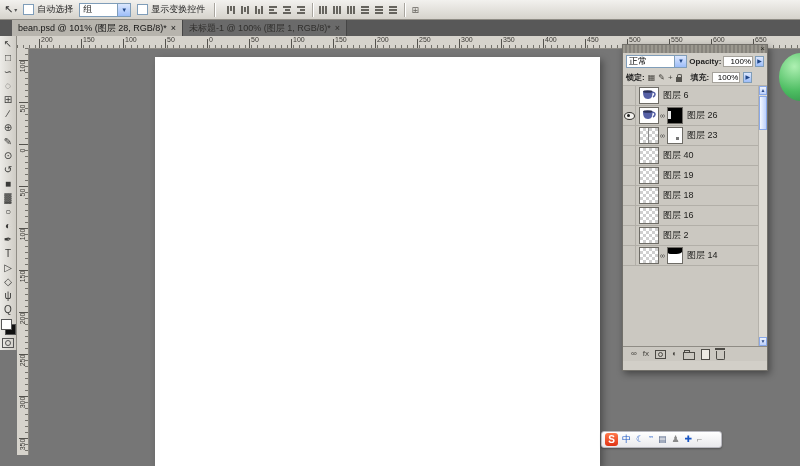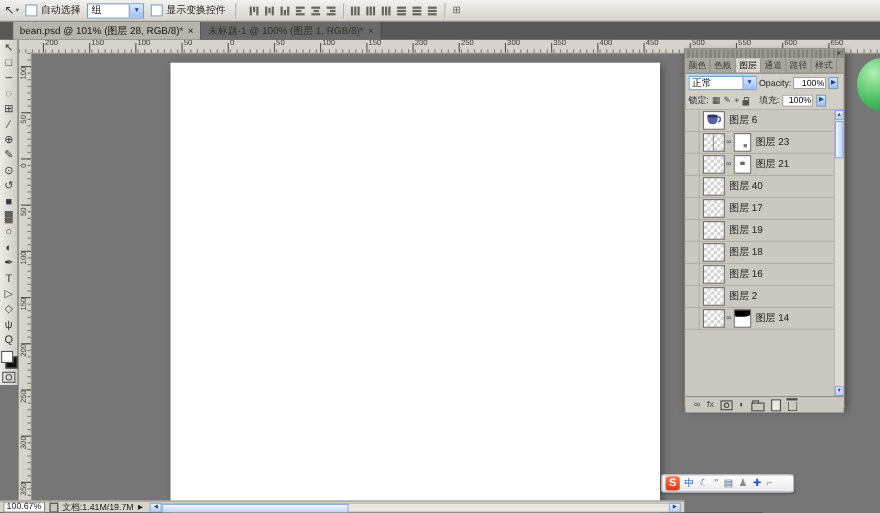--- a/index.html
+++ b/index.html
@@ -85,21 +85,21 @@
   .p-title{height:8px;background:repeating-linear-gradient(90deg,#9b988f 0 2px,#86837c 2px 4px);
     display:flex;justify-content:flex-end;align-items:center;}
   .p-close{font-size:8px;line-height:8px;color:#26261f;margin-right:2px;background:none;border:none;padding:0;}
   .p-tabs{height:13px;display:flex;background:#a9a69f;border-bottom:1px solid #8f8c85;overflow:hidden;}
   .p-tab{padding:0 3px;font-size:8px;line-height:13px;color:#3a3a38;border-right:1px solid #918e87;white-space:nowrap;}
   .p-tab.active{background:#d8d5ce;color:#000;}
   .blend-row{height:17px;display:flex;align-items:center;gap:2px;padding:0 3px;}
   .mode-select{width:62px;height:13px;box-sizing:border-box;background:#fff;border:1px solid #7f9db9;
     display:flex;align-items:center;justify-content:space-between;padding-left:2px;font-size:9px;}
   .mode-select .xp-dd{width:11px;height:11px;line-height:11px;}
-  .tiny-label{font-size:8px;color:#222;}
+  .tiny-label{font-size:8px;color:#222;font-weight:bold;}
   .val-box{width:30px;height:11px;box-sizing:border-box;background:#fff;border:1px solid #a5a29b;
     font-size:8px;display:flex;align-items:center;justify-content:flex-end;padding-right:1px;}
   .spin{width:9px;height:11px;background:linear-gradient(#dce7fd,#9dbdf9);border:1px solid #7f9db9;
     box-sizing:border-box;color:#1f4587;font-size:6px;text-align:center;line-height:9px;}
   .lock-row{height:15px;display:flex;align-items:center;gap:3px;padding:0 3px;border-bottom:1px solid #b5b2ab;}
   .lockg{font-size:8px;color:#44423d;line-height:10px;}
   .padlock{width:6px;height:5px;background:#55534e;position:relative;margin-top:3px;}
   .padlock::before{content:"";position:absolute;left:1px;top:-3px;width:3px;height:3px;
     border:1px solid #55534e;border-bottom:none;border-radius:2px 2px 0 0;}
   .layers-list{position:relative;height:260px;background:#cbc8c1;}
@@ -585,28 +585,20 @@
     <path d="M 214,60 A 125,21 0 0 1 327,77" stroke="#ffffff" stroke-width="4.5" fill="none" stroke-linecap="round"></path>
     <path d="M 330,82 Q 331,90 322,94" stroke="#ffffff" stroke-width="3" fill="none" stroke-linecap="round"></path>
   </svg>
 
   <div class="green-ball"></div>
 
   <div class="layers-panel">
     <div class="p-title">
       <button class="p-close">×</button>
     </div>
-    <div class="p-tabs" id="panel-tabs">
-        <div class="p-tab">颜色</div>
-        <div class="p-tab">色板</div>
-        <div class="p-tab active">图层</div>
-        <div class="p-tab">通道</div>
-        <div class="p-tab">路径</div>
-        <div class="p-tab">样式</div>
-      </div>
     <div class="blend-row">
       <div class="mode-select">
         <span>正常</span>
         <span class="xp-dd">▼</span>
       </div>
       <span class="tiny-label">Opacity:</span>
       <div class="val-box">
         <span>100%</span>
       </div>
       <span class="spin">▶</span>
@@ -631,44 +623,46 @@
           <div class="eye-cell"></div>
           <div class="thumb"><svg width="16" height="13" viewBox="0 0 32 26">
               <rect width="32" height="26" fill="#fff"></rect>
               <path d="M24 9 C31 7 32 15 26 18" stroke="#5560a5" stroke-width="3" fill="none"></path>
               <path d="M6 7 C6 16 8 22 16 22 C24 22 25 16 25 7 Z" fill="#5560a5"></path>
               <ellipse cx="15.5" cy="7" rx="9.5" ry="2.6" fill="#2b3158"></ellipse>
             </svg></div>
           <span class="lname">图层 6</span>
         </div>
         <div class="layer-row">
+          <div class="eye-cell">
+            <span class="eye"></span>
+          </div>
+          <div class="thumb"><svg width="16" height="13" viewBox="0 0 32 26">
+              <rect width="32" height="26" fill="#fff"></rect>
+              <path d="M24 9 C31 7 32 15 26 18" stroke="#5560a5" stroke-width="3" fill="none"></path>
+              <path d="M6 7 C6 16 8 22 16 22 C24 22 25 16 25 7 Z" fill="#5560a5"></path>
+              <ellipse cx="15.5" cy="7" rx="9.5" ry="2.6" fill="#2b3158"></ellipse>
+            </svg></div>
+          <span class="chain">∞</span>
+          <div class="mask mask-black"></div>
+          <span class="lname">图层 26</span>
+        </div>
+        <div class="layer-row">
           <div class="eye-cell"></div>
           <div class="thumb checker">
             <div class="vline"></div>
           </div>
           <span class="chain">∞</span>
           <div class="mask mask-dot"></div>
           <span class="lname">图层 23</span>
         </div>
         <div class="layer-row">
           <div class="eye-cell"></div>
           <div class="thumb checker"></div>
-          <span class="chain">∞</span>
-          <div class="mask mask-mark"></div>
-          <span class="lname">图层 21</span>
-        </div>
-        <div class="layer-row">
-          <div class="eye-cell"></div>
-          <div class="thumb checker"></div>
           <span class="lname">图层 40</span>
-        </div>
-        <div class="layer-row">
-          <div class="eye-cell"></div>
-          <div class="thumb checker"></div>
-          <span class="lname">图层 17</span>
         </div>
         <div class="layer-row">
           <div class="eye-cell"></div>
           <div class="thumb checker"></div>
           <span class="lname">图层 19</span>
         </div>
         <div class="layer-row">
           <div class="eye-cell"></div>
           <div class="thumb checker"></div>
           <span class="lname">图层 18</span>
@@ -700,33 +694,20 @@
         <span class="bic-g">∞</span>
         <span class="bic-g">fx</span>
         <div class="k-mask"></div>
         <span class="bic-g">◐</span>
         <div class="k-folder"></div>
         <div class="k-page"></div>
         <div class="k-trash"></div>
       </div>
   </div>
 
-  <div class="status-bar">
-    <span class="zoom-box">100.67%</span>
-    <span class="status-ic"></span>
-    <span>文档:1.41M/19.7M</span>
-    <span class="menu-arrow">▶</span>
-    <div class="h-scroll">
-      <div class="sbtn">◀</div>
-      <div class="strack">
-        <div class="sthumb"></div>
-      </div>
-      <div class="sbtn">▶</div>
-    </div>
-  </div>
 
   <div class="ime-bar">
     <span class="sogou-logo">S</span>
     <span id="ime-items" style="display:flex;gap:5px;align-items:center;">
         <span class="ime-item" style="color: rgb(26, 86, 196);">中</span>
         <span class="ime-item" style="color: rgb(26, 86, 196);">☾</span>
         <span class="ime-item" style="color: rgb(26, 86, 196);">’’</span>
         <span class="ime-item" style="color: rgb(90, 107, 140);">▤</span>
         <span class="ime-item" style="color: rgb(138, 138, 138);">♟</span>
         <span class="ime-item" style="color: rgb(26, 86, 196);">✚</span>

